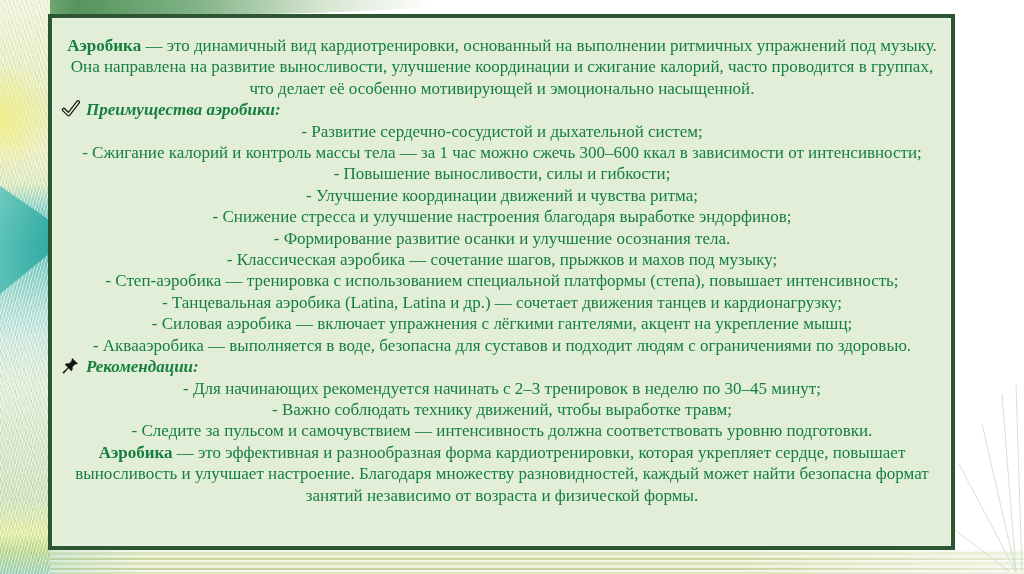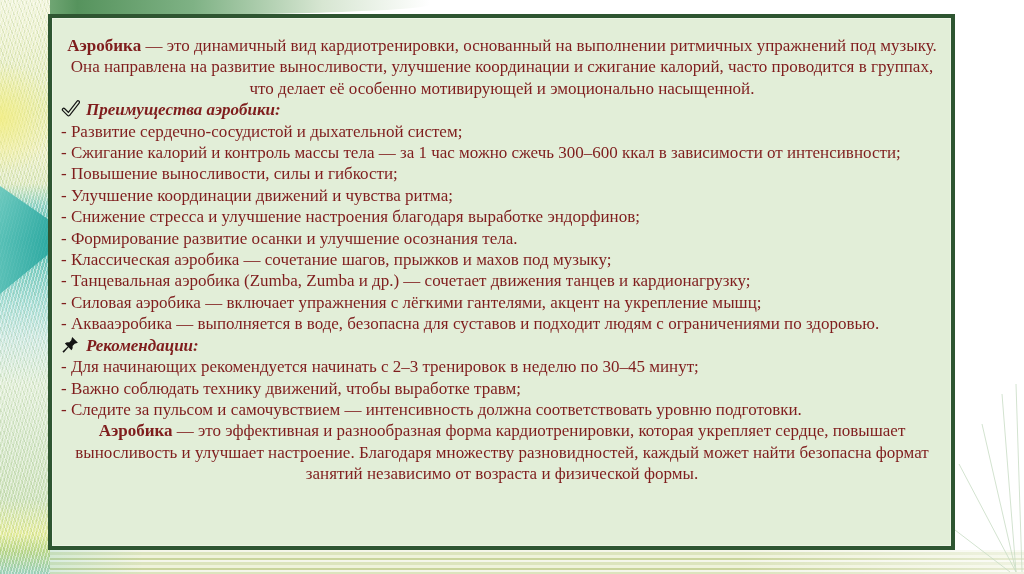--- a/index.html
+++ b/index.html
@@ -33,26 +33,26 @@
         rgba(255,255,255,0) 72%, rgba(255,255,255,.55) 100%),
       repeating-linear-gradient(180deg,#f4f6ea 0 2px,#dce4bd 2px 5px,#eef2da 5px 8px,#c9d49c 8px 10px);}
 
   
   .corner-lines{position:absolute;right:0;bottom:0;z-index:0;}
 
   
   .box{position:absolute;left:48px;top:14px;width:907px;height:536px;z-index:2;
     box-sizing:border-box;background:#e2eed8;border:4px solid #2e5531;
     box-shadow:inset 0 0 0 1px rgba(255,255,255,.35);
-    padding:17px 8px 0 9px;color:#7f1d1d;font-size:17px;line-height:21.4px;}
+    padding:17px 8px 0 9px;color:#15803d;font-size:17px;line-height:21.4px;}
   .para{text-align:center;}
   .para b{font-weight:bold;}
   .heading{text-align:left;font-weight:bold;font-style:italic;}
   .heading .icon{display:inline-block;width:19px;height:19px;vertical-align:-3px;margin-right:6px;}
-  .item{text-align:left;}
+  .item{text-align:center;}
 </style>
 </head>
 <body>
 
 <div class="slide">
 
   <div class="top-band"></div>
   <div class="bottom-band"></div>
   <div class="strip"></div>
 
@@ -79,21 +79,22 @@
       </span><span>Преимущества аэробики:</span>
     </div>
     <div class="item">- Развитие сердечно-сосудистой и дыхательной систем;</div>
     <div class="item">- Сжигание калорий и контроль массы тела — за 1 час можно сжечь 300–600 ккал в зависимости от интенсивности;</div>
     <div class="item">- Повышение выносливости, силы и гибкости;</div>
     <div class="item">- Улучшение координации движений и чувства ритма;</div>
     <div class="item">- Снижение стресса и улучшение настроения благодаря выработке эндорфинов;</div>
     <div class="item">- Формирование развитие осанки и улучшение осознания тела.</div>
 
     <div class="item">- Классическая аэробика — сочетание шагов, прыжков и махов под музыку;</div>
-    <div class="item">- Танцевальная аэробика (Zumba, Zumba и др.) — сочетает движения танцев и кардионагрузку;</div>
+    <div class="item">- Степ-аэробика — тренировка с использованием специальной платформы (степа), повышает интенсивность;</div>
+    <div class="item">- Танцевальная аэробика (Latina, Latina и др.) — сочетает движения танцев и кардионагрузку;</div>
     <div class="item">- Силовая аэробика — включает упражнения с лёгкими гантелями, акцент на укрепление мышц;</div>
     <div class="item">- Аквааэробика — выполняется в воде, безопасна для суставов и подходит людям с ограничениями по здоровью.</div>
 
     <div class="heading">
       <span class="icon">
         <svg width="18" height="18" viewBox="0 0 20 20">
           <path d="M12.4 1.2 L18.8 7.6 L15.2 8.6 L12.8 11.0 C13.3 12.6 12.9 14.4 11.6 15.7 L8.4 12.5 L3.0 18.6 L1.6 17.2 L7.5 11.6 L4.3 8.4 C5.6 7.1 7.4 6.7 9.0 7.2 L11.4 4.8 Z" fill="#141414"></path>
         </svg>
       </span><span>Рекомендации:</span>
     </div>

